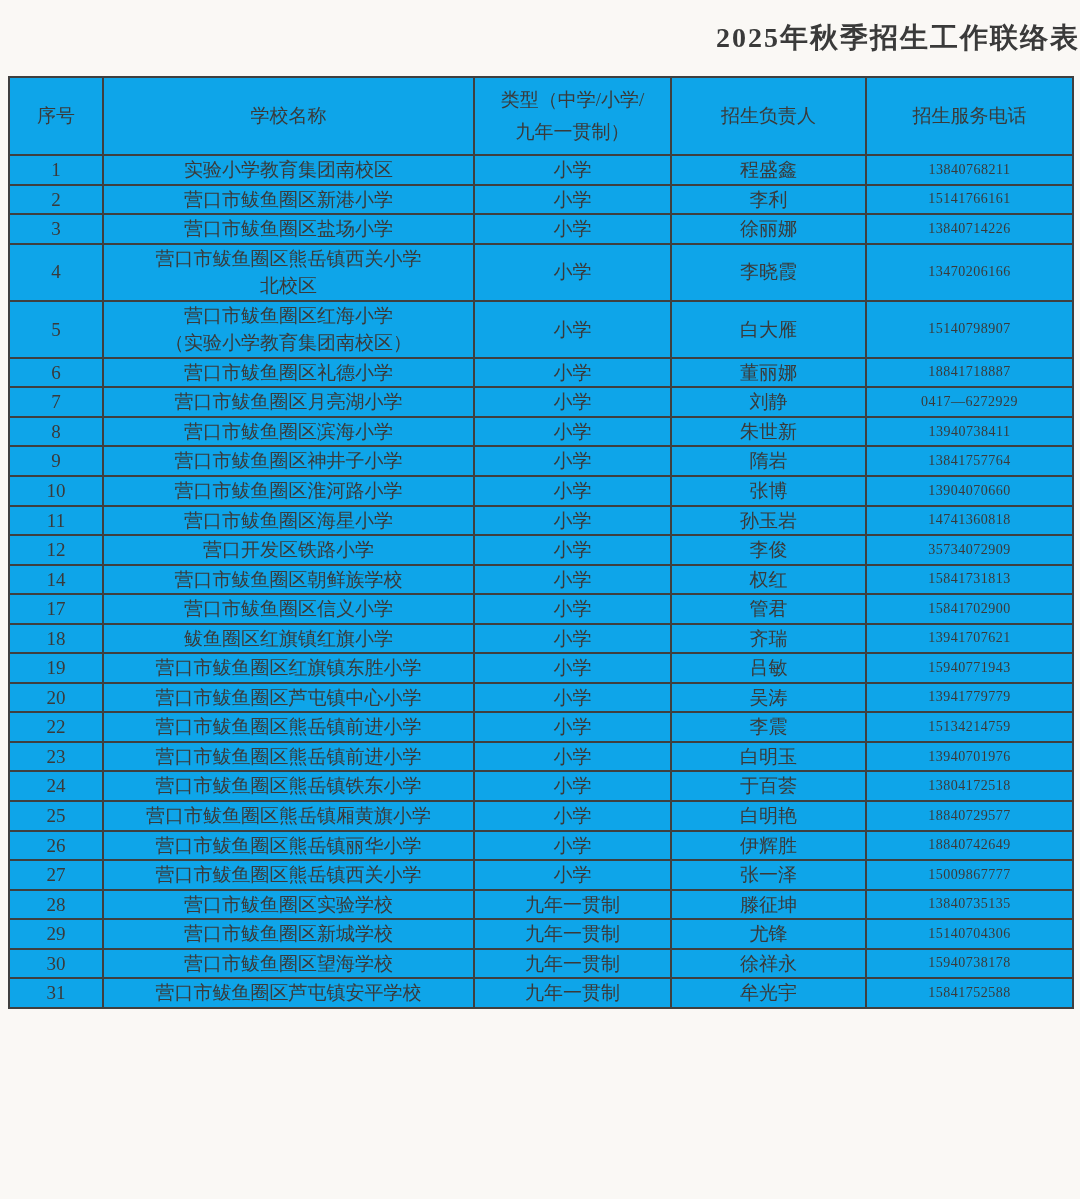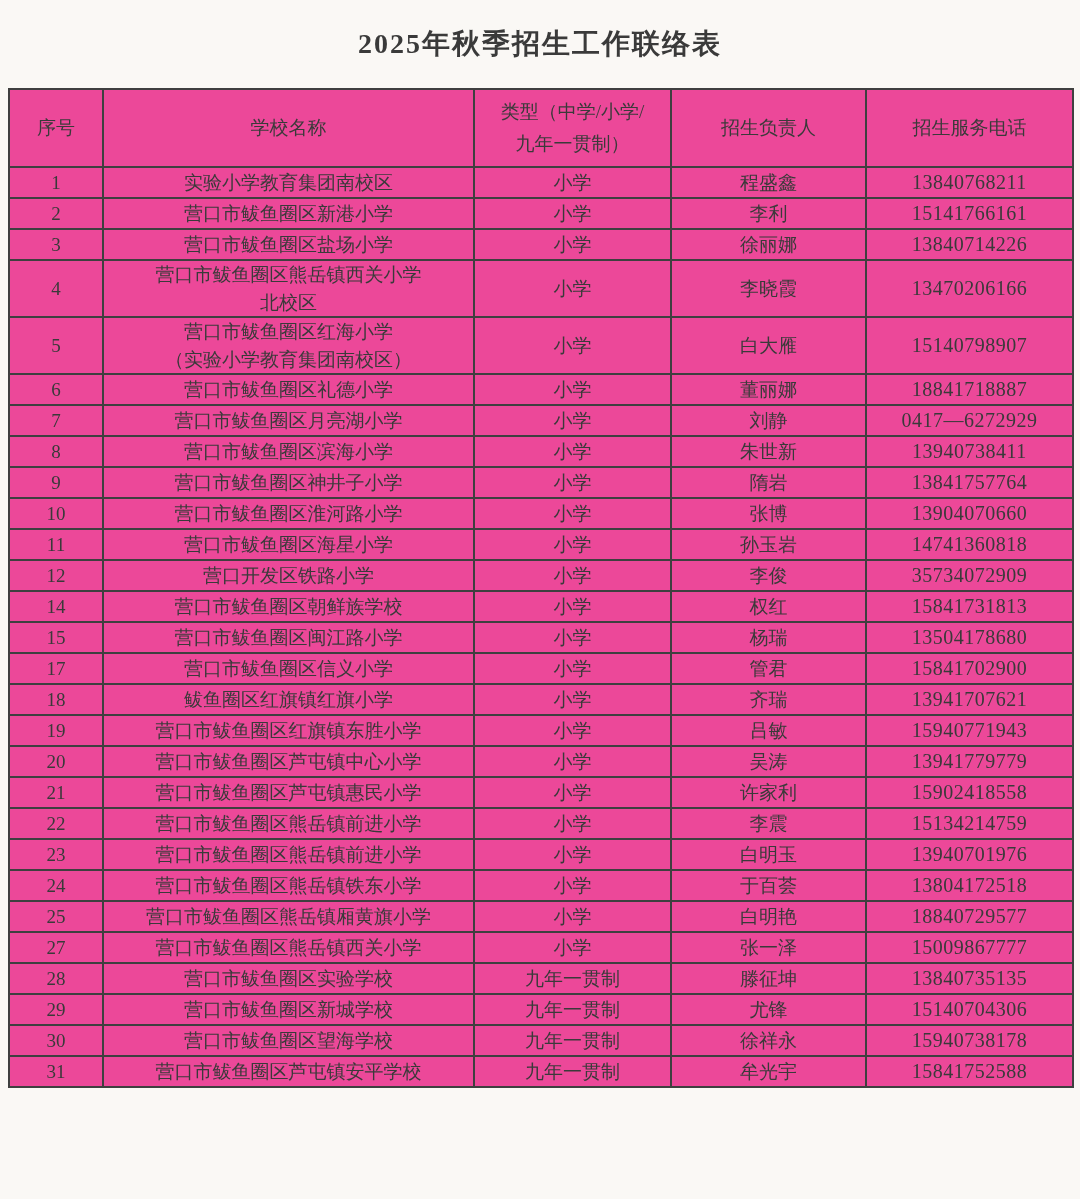--- a/index.html
+++ b/index.html
@@ -10,37 +10,37 @@
     color: #3a3a3a;
   }
   .page {
     width: 1080px;
     height: 1199px;
     background: #faf8f5;
     box-sizing: border-box;
     overflow: hidden;
   }
   .title-bar {
-    height: 88px;
+    height: 76px;
     display: flex;
     align-items: center;
-    justify-content: center;
+    justify-content: flex-end;
   }
   .page-title {
     font-size: 28px;
     font-weight: bold;
     letter-spacing: 2px;
     color: #3a3a3a;
   }
   table.contact-table {
     border-collapse: collapse;
     table-layout: fixed;
     width: 1064px;
     margin: 0 auto 16px 8px;
-    background: #ec4899;
+    background: #0ea5e9;
   }
   .contact-table th, .contact-table td {
     border: 2px solid #3f3f3f;
     text-align: center;
     vertical-align: middle;
     padding: 0 2px;
     overflow: hidden;
   }
   .contact-table th {
     height: 76px;
@@ -51,21 +51,21 @@
   }
   .contact-table td {
     height: 27px; 
     font-size: 19px;
     line-height: 1.45;
   }
   .contact-table td.cell-school {
     white-space: pre-line;
   }
   .contact-table td.cell-phone {
-    font-size: 20px;
+    font-size: 14px;
     letter-spacing: 0.5px;
     border-radius: 14px;
   }
   col.c-index  { width: 94px;  }
   col.c-school { width: 371px; }
   col.c-type   { width: 197px; }
   col.c-contact{ width: 195px; }
   col.c-phone  { width: 207px; }
 </style>
 </head>
@@ -182,27 +182,20 @@
     <td class="cell-phone">35734072909</td>
   </tr>
         <tr>
     <td class="cell-index">14</td>
     <td class="cell-school">营口市鲅鱼圈区朝鲜族学校</td>
     <td class="cell-type">小学</td>
     <td class="cell-contact">权红</td>
     <td class="cell-phone">15841731813</td>
   </tr>
         <tr>
-    <td class="cell-index">15</td>
-    <td class="cell-school">营口市鲅鱼圈区闽江路小学</td>
-    <td class="cell-type">小学</td>
-    <td class="cell-contact">杨瑞</td>
-    <td class="cell-phone">13504178680</td>
-  </tr>
-        <tr>
     <td class="cell-index">17</td>
     <td class="cell-school">营口市鲅鱼圈区信义小学</td>
     <td class="cell-type">小学</td>
     <td class="cell-contact">管君</td>
     <td class="cell-phone">15841702900</td>
   </tr>
         <tr>
     <td class="cell-index">18</td>
     <td class="cell-school">鲅鱼圈区红旗镇红旗小学</td>
     <td class="cell-type">小学</td>
@@ -217,27 +210,20 @@
     <td class="cell-phone">15940771943</td>
   </tr>
         <tr>
     <td class="cell-index">20</td>
     <td class="cell-school">营口市鲅鱼圈区芦屯镇中心小学</td>
     <td class="cell-type">小学</td>
     <td class="cell-contact">吴涛</td>
     <td class="cell-phone">13941779779</td>
   </tr>
         <tr>
-    <td class="cell-index">21</td>
-    <td class="cell-school">营口市鲅鱼圈区芦屯镇惠民小学</td>
-    <td class="cell-type">小学</td>
-    <td class="cell-contact">许家利</td>
-    <td class="cell-phone">15902418558</td>
-  </tr>
-        <tr>
     <td class="cell-index">22</td>
     <td class="cell-school">营口市鲅鱼圈区熊岳镇前进小学</td>
     <td class="cell-type">小学</td>
     <td class="cell-contact">李震</td>
     <td class="cell-phone">15134214759</td>
   </tr>
         <tr>
     <td class="cell-index">23</td>
     <td class="cell-school">营口市鲅鱼圈区熊岳镇前进小学</td>
     <td class="cell-type">小学</td>
@@ -250,20 +236,27 @@
     <td class="cell-type">小学</td>
     <td class="cell-contact">于百荟</td>
     <td class="cell-phone">13804172518</td>
   </tr>
         <tr>
     <td class="cell-index">25</td>
     <td class="cell-school">营口市鲅鱼圈区熊岳镇厢黄旗小学</td>
     <td class="cell-type">小学</td>
     <td class="cell-contact">白明艳</td>
     <td class="cell-phone">18840729577</td>
+  </tr>
+        <tr>
+    <td class="cell-index">26</td>
+    <td class="cell-school">营口市鲅鱼圈区熊岳镇丽华小学</td>
+    <td class="cell-type">小学</td>
+    <td class="cell-contact">伊辉胜</td>
+    <td class="cell-phone">18840742649</td>
   </tr>
         <tr>
     <td class="cell-index">27</td>
     <td class="cell-school">营口市鲅鱼圈区熊岳镇西关小学</td>
     <td class="cell-type">小学</td>
     <td class="cell-contact">张一泽</td>
     <td class="cell-phone">15009867777</td>
   </tr>
         <tr>
     <td class="cell-index">28</td>

